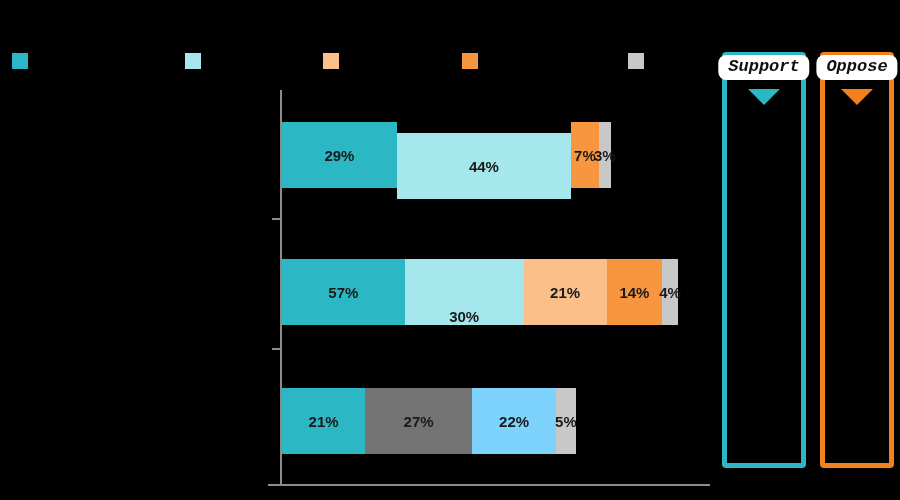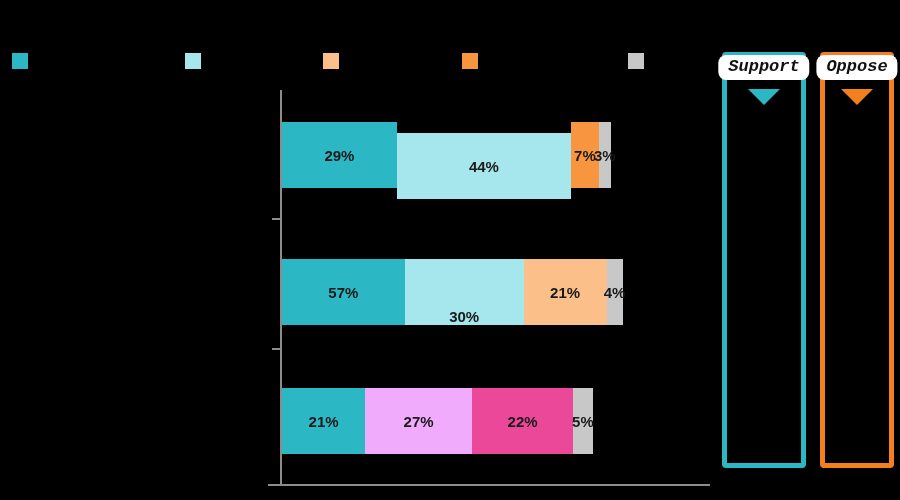--- a/index.html
+++ b/index.html
@@ -117,32 +117,35 @@
     <div class="bar-row" id="row1" style="top:259px;">
         <div class="seg" style="width: 122.76px; background: rgb(43, 184, 196);">
           <span>57%</span>
         </div>
         <div class="seg" style="width: 118.8px; background: rgb(165, 231, 236); align-items: flex-end;">
           <span>30%</span>
         </div>
         <div class="seg" style="width: 83.16px; background: rgb(251, 192, 138);">
           <span>21%</span>
         </div>
+        <div class="seg" style="width: 55.44px; background: rgb(247, 150, 63);">
+          <span>14%</span>
+        </div>
         <div class="seg seg-narrow" style="width: 15.84px; background: rgb(200, 200, 200);">
           <span>4%</span>
         </div>
       </div>
     <div class="bar-row" id="row2" style="top:388px;">
         <div class="seg" style="width: 83.16px; background: rgb(43, 184, 196);">
           <span>21%</span>
         </div>
-        <div class="seg" style="width: 106.92px; background: #f0abfc;">
+        <div class="seg" style="width: 106.92px; background: #737373;">
           <span>27%</span>
         </div>
-        <div class="seg" style="width: 101px; background: #ec4899;">
+        <div class="seg" style="width: 84px; background: #7dd3fc;">
           <span>22%</span>
         </div>
         <div class="seg seg-narrow" style="width: 19.8px; background: rgb(200, 200, 200);">
           <span>5%</span>
         </div>
       </div>
   </div>
 
   <div class="callout" id="callout-support" style="left: 722px; top: 52px; width: 84px; height: 416px; border-color: rgb(43, 184, 196);">
     <div class="callout-header">Support</div>

